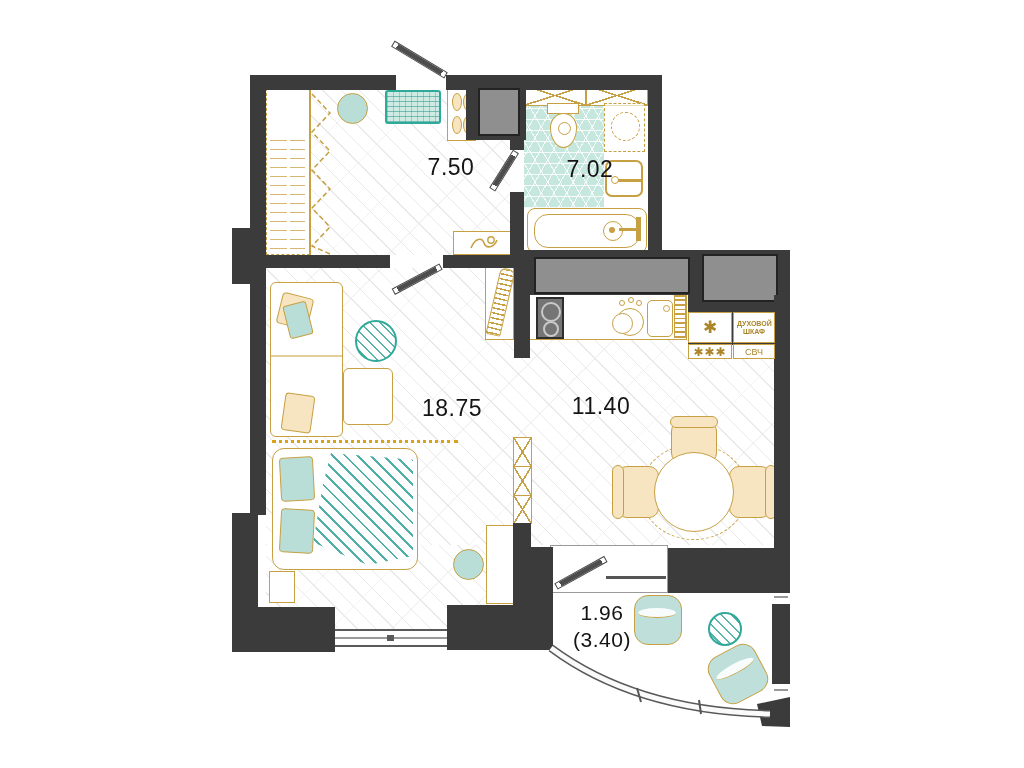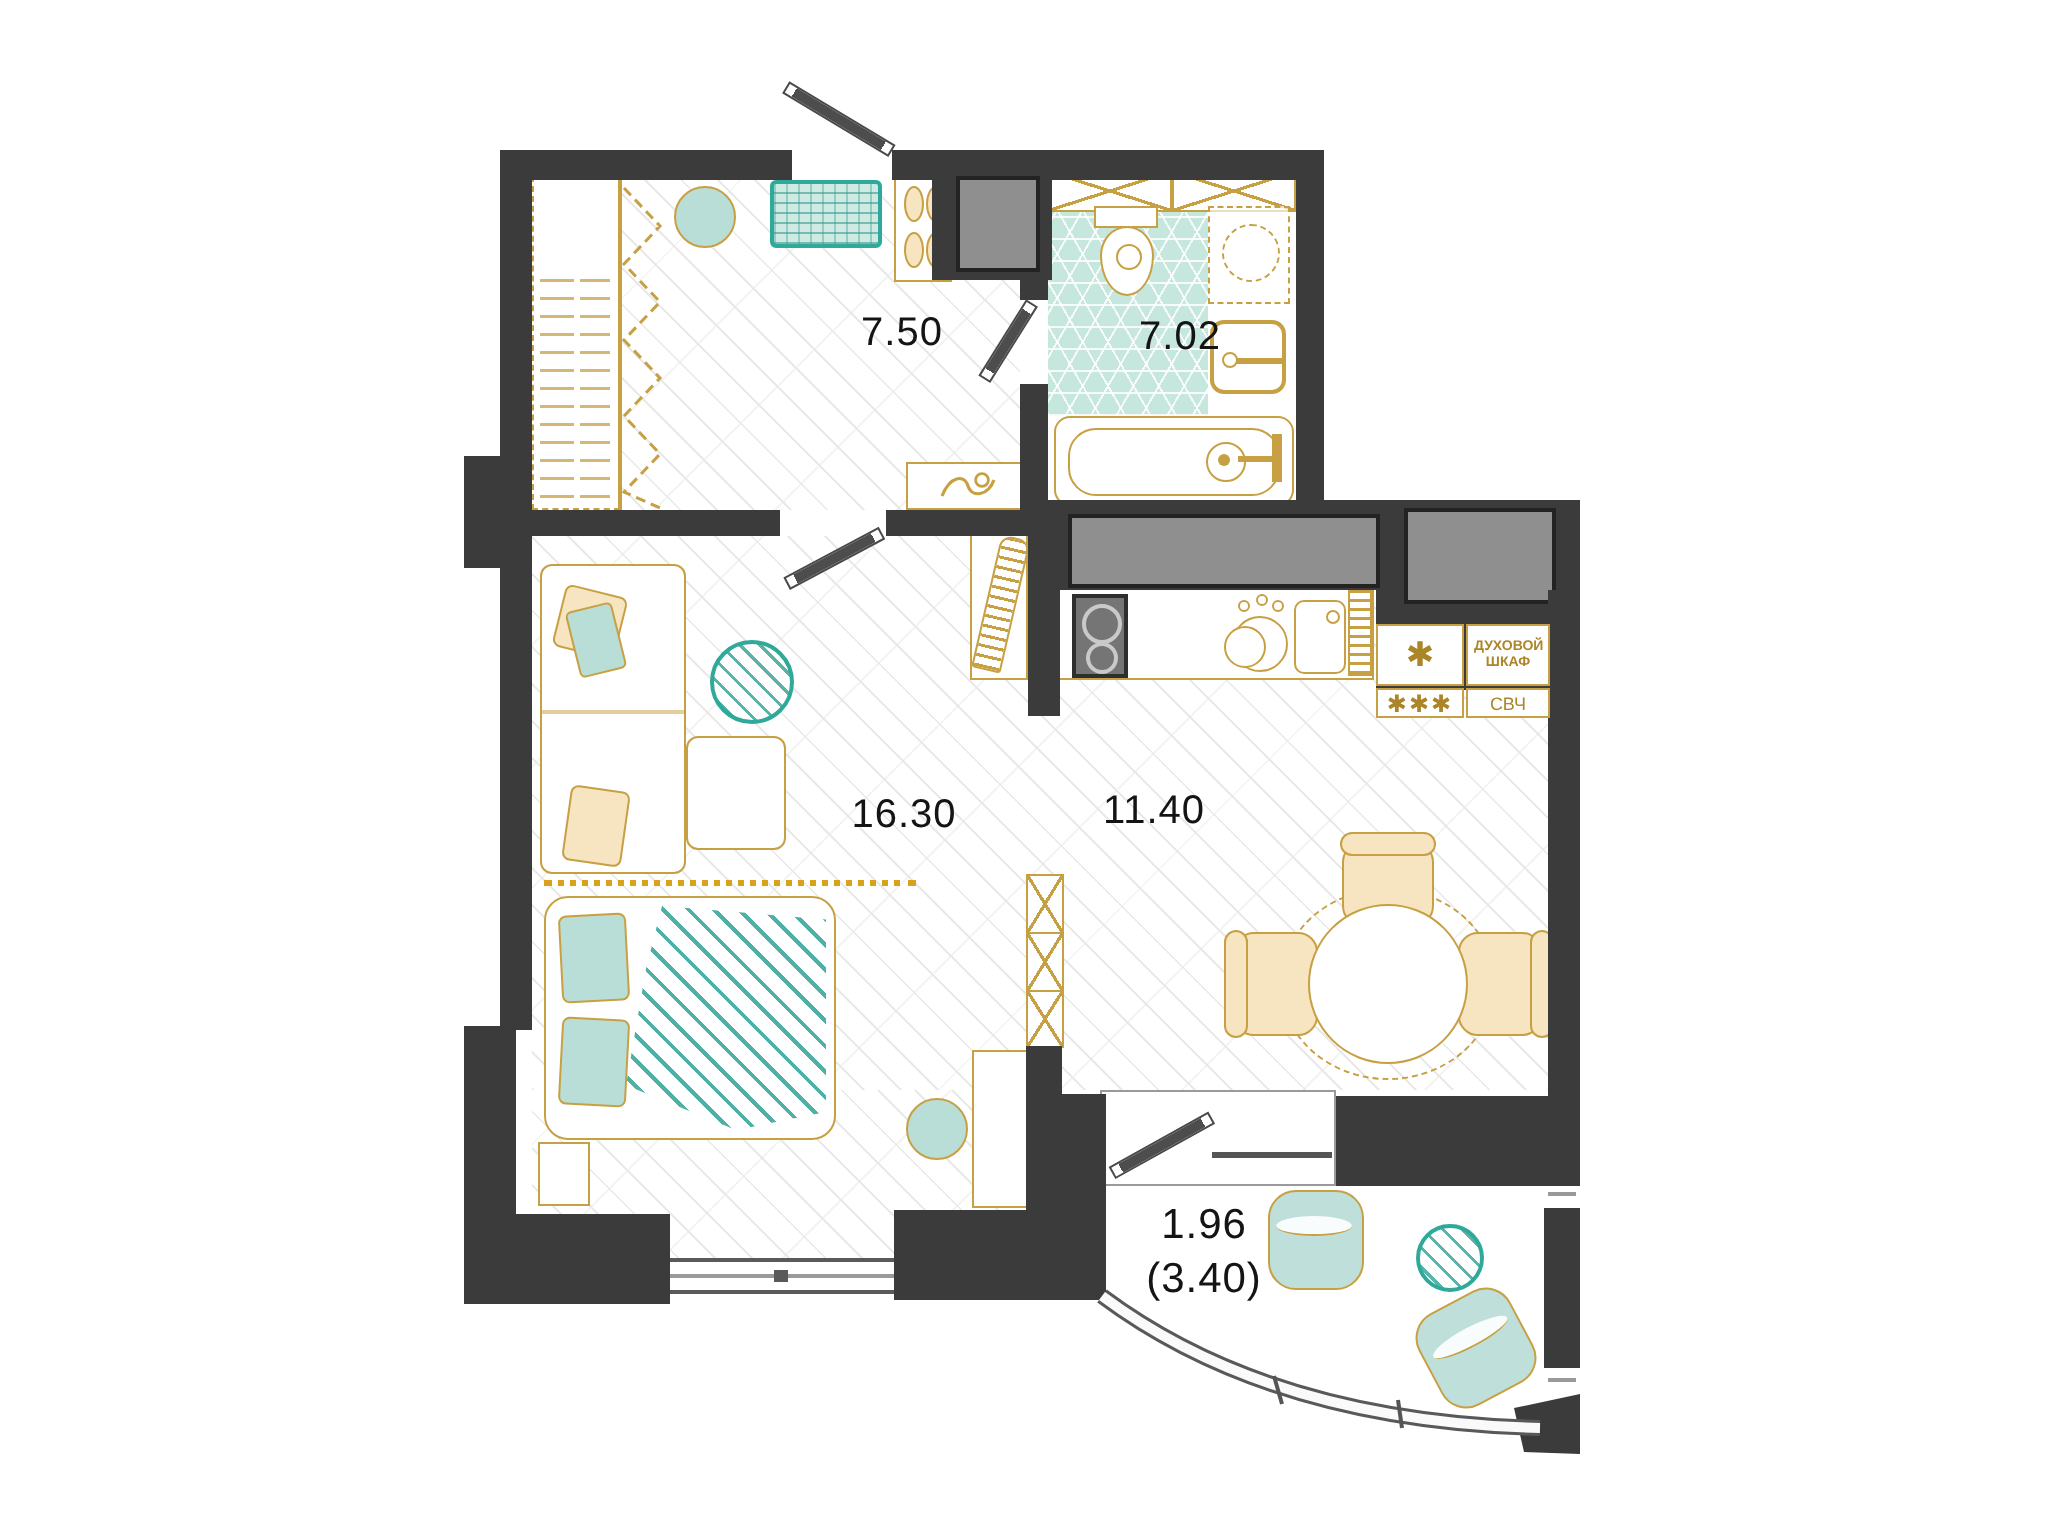--- a/index.html
+++ b/index.html
@@ -25,21 +25,21 @@
                linear-gradient(to bottom right,transparent calc(50% - .8px),#c7a043 calc(50% - .8px) calc(50% + .8px),transparent calc(50% + .8px)),#fff;}
   .teal-fill{position:absolute;z-index:2;background:#b9ded7;border:1.5px solid #c7a043;box-sizing:border-box;}
   .teal-hatch{position:absolute;z-index:2;background-color:#fff;border:2px solid #2fa99a;box-sizing:border-box;border-radius:50%;
     background-image:repeating-linear-gradient(45deg,#5ab4a8 0 1.5px,transparent 1.5px 7px);}
   .circle{border-radius:50%;}
   
   .door-leaf{position:absolute;z-index:4;height:7px;transform-origin:0 50%;border:1px solid #4a4a4a;box-sizing:border-box;
     background:linear-gradient(90deg,#fff 0 4px,#4d4d4d 4px calc(100% - 4px),#fff calc(100% - 4px));}
   
   .area-label{position:absolute;z-index:5;transform:translate(-50%,-50%);
-    font-size:20px;color:#141414;white-space:nowrap;letter-spacing:.5px;}
+    font-size:23px;color:#141414;white-space:nowrap;letter-spacing:.5px;}
   .appl-cell{position:absolute;z-index:4;background:#fff;border:1.5px solid #c7a043;box-sizing:border-box;
     display:flex;align-items:center;justify-content:center;text-align:center;color:#ab8527;}
   svg{display:block}
 </style>
 </head>
 <body>
 
 <div class="plan">
 
   <div class="floor-hatch" style="left:266px;top:90px;width:244px;height:165px"></div>
@@ -207,18 +207,18 @@
     <div class="abs" style="left:52px;top:4px;width:7px;height:6px;background:#5a5a5a"></div>
   </div>
 
   <div class="door-leaf" style="left:446px;top:72px;width:62px;transform:rotate(-149deg)"></div>
   <div class="door-leaf" style="left:441px;top:263px;width:54px;transform:rotate(152deg)"></div>
   <div class="door-leaf" style="left:516px;top:148px;width:45px;transform:rotate(122deg)"></div>
   <div class="door-leaf" style="left:556px;top:583px;width:57px;transform:rotate(-29deg)"></div>
 
   <div class="area-label" style="left:451px;top:167px">7.50</div>
   <div class="area-label" style="left:590px;top:169px">7.02</div>
-  <div class="area-label" style="left:452px;top:408px">16.30</div>
-  <div class="area-label" style="left:577px;top:406px">11.40</div>
+  <div class="area-label" style="left:452px;top:408px">18.75</div>
+  <div class="area-label" style="left:601px;top:406px">11.40</div>
   <div class="area-label" style="left:602px;top:613px;font-size:21px">1.96</div>
   <div class="area-label" style="left:602px;top:640px;font-size:21px">(3.40)</div>
 
 </div>
 
 </body></html>

